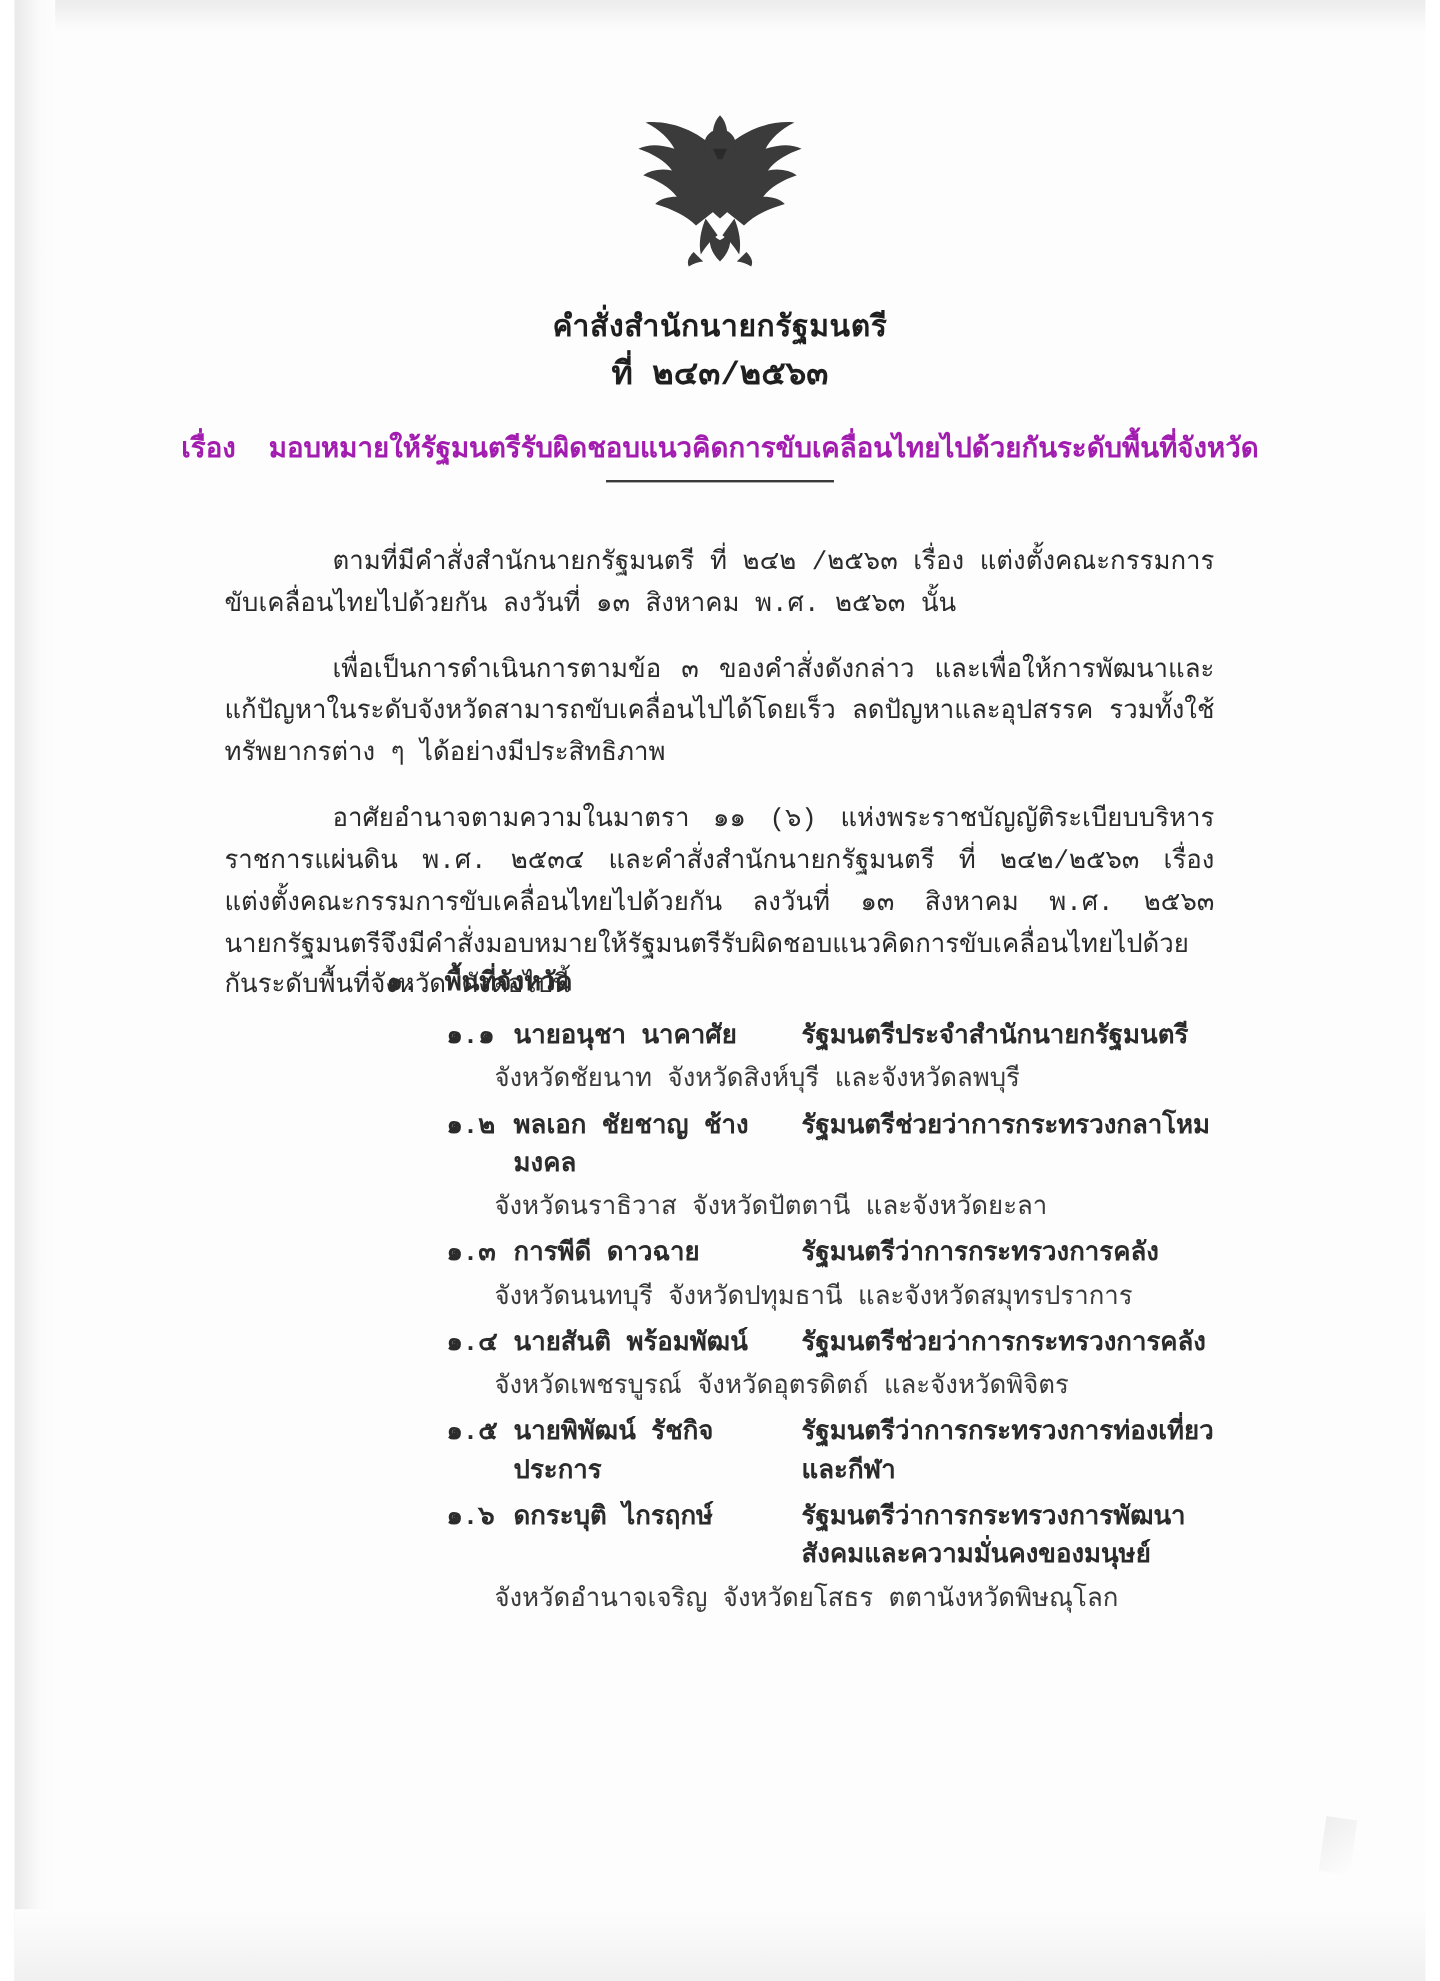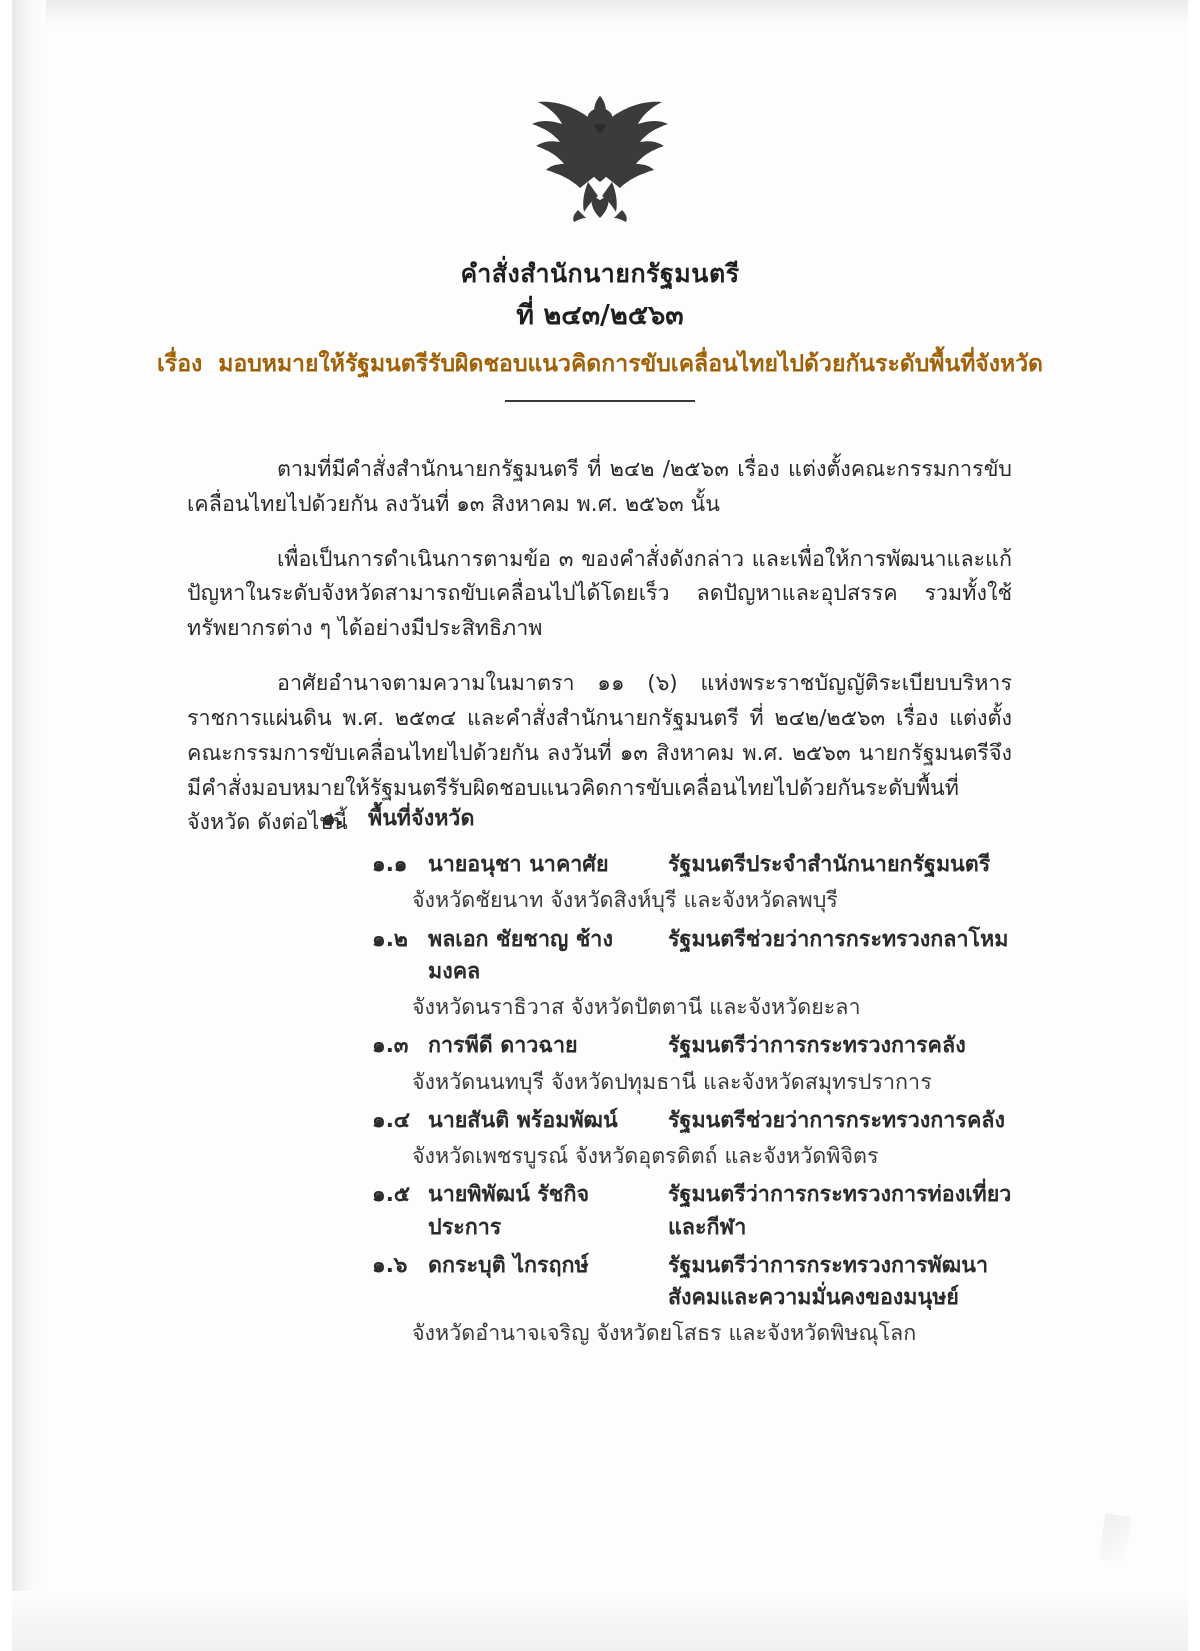--- a/index.html
+++ b/index.html
@@ -11,20 +11,21 @@
     font-family: "DejaVu Sans", "Liberation Sans", sans-serif;
   }
   .page {
     position: relative;
     width: 1176px;
     height: 1651px;
     margin: 0 auto;
     background: #fdfdfd;
     overflow: hidden;
     color: #2e2e2e;
+    font-family: Liberation Mono, monospace;
   }
   
   .scan-shade-left {
     position: absolute;
     left: 0; top: 0;
     width: 34px; height: 100%;
     background: linear-gradient(to right, #e9e9e9 0%, #fafafa 60%, #fdfdfd 100%);
     pointer-events: none;
   }
   .scan-shade-top {
@@ -75,24 +76,24 @@
     line-height: 1.5;
     color: #1f1f1f;
   }
   .title-line2 {
     font-size: 27px;
     font-weight: 700;
     line-height: 1.6;
     color: #1f1f1f;
   }
   .subject-line {
-    margin-top: 10px;
+    margin-top: 22px;
     font-size: 23px;
     font-weight: 700;
-    color: #a16207;
+    color: #a21caf;
     line-height: 1.5;
   }
   .rule {
     position: absolute;
     left: 50%;
     top: 400px;
     transform: translateX(-50%);
     width: 190px;
     height: 2px;
     background: #3a3a3a;
@@ -272,17 +273,17 @@
 
     <div class="entry">
       <div class="entry-main">
         <span class="entry-num">๑.๖</span>
         <span class="entry-name">ดกระบุติ ไกรฤกษ์</span>
         <span class="entry-position">
           <span>รัฐมนตรีว่าการกระทรวงการพัฒนา</span>
           <span class="pos-line2">สังคมและความมั่นคงของมนุษย์</span>
         </span>
       </div>
-      <div class="entry-provinces">จังหวัดอำนาจเจริญ จังหวัดยโสธร และจังหวัดพิษณุโลก</div>
+      <div class="entry-provinces">จังหวัดอำนาจเจริญ จังหวัดยโสธร ตตานังหวัดพิษณุโลก</div>
     </div>
   </div>
 
 </div>
 
 </body></html>

